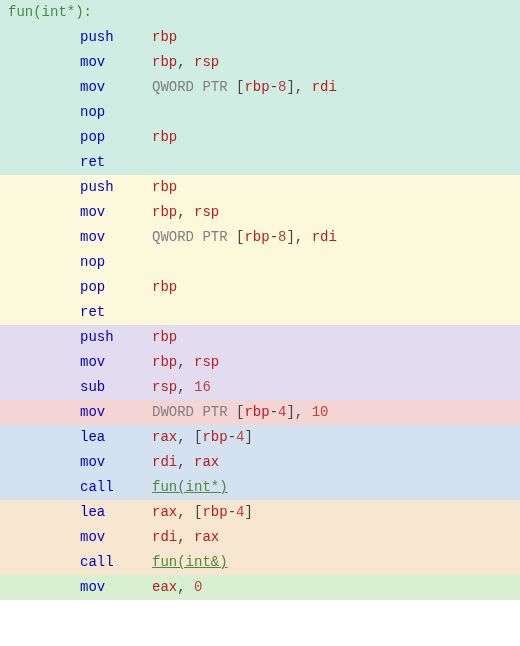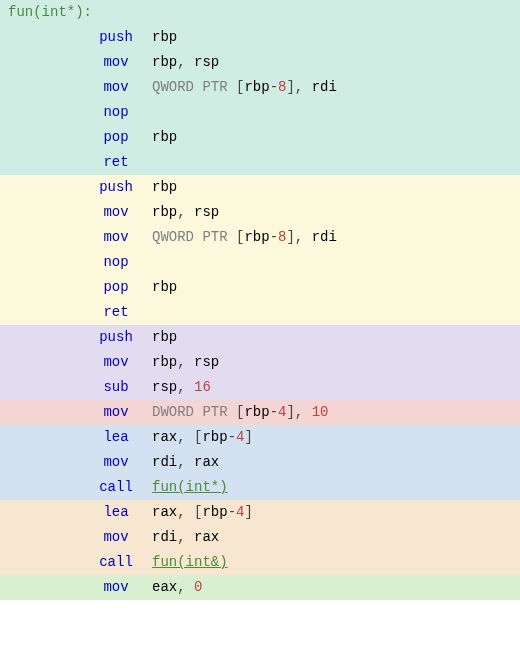--- a/index.html
+++ b/index.html
@@ -8,26 +8,25 @@
     font-size: 14px;
     width: 520px;
     background: #fff;
     position: relative;
   }
   .line {
     display: flex;
     padding: 2px 0 2px 8px;
     line-height: 1.5;
     white-space: pre;
-    text-align: center;
   }
   .mn-col { display:inline-block; width: 72px; padding-left: 72px; box-sizing: content-box; }
   .op-col { display:inline-block; }
   .mn { color: #0000C0; }
-  .reg { color: #000000; }
+  .reg { color: #b91c1c; }
   .lbl { color: #4B8B3B; }
   .kw  { color: #808080; }
   .num { color: #C04040; }
   .pun { color: #444; }
   .ul  { text-decoration: underline; }
   .bg-teal   { background: #CFEDE3; }
   .bg-yellow { background: #FCF8DC; }
   .bg-purple { background: #E3DCF0; }
   .bg-pink   { background: #F5D4D4; }
   .bg-blue   { background: #D4E1F0; }

